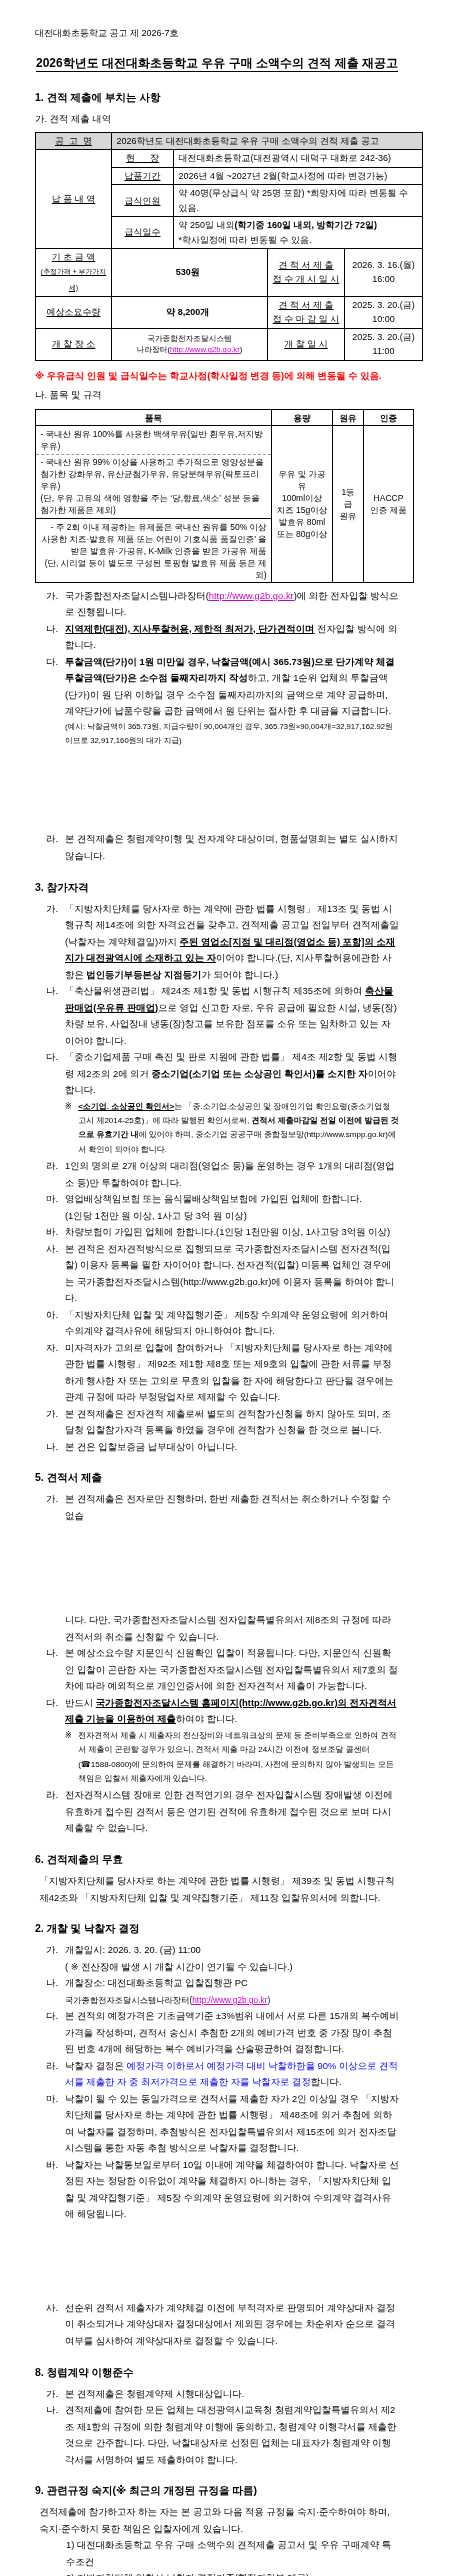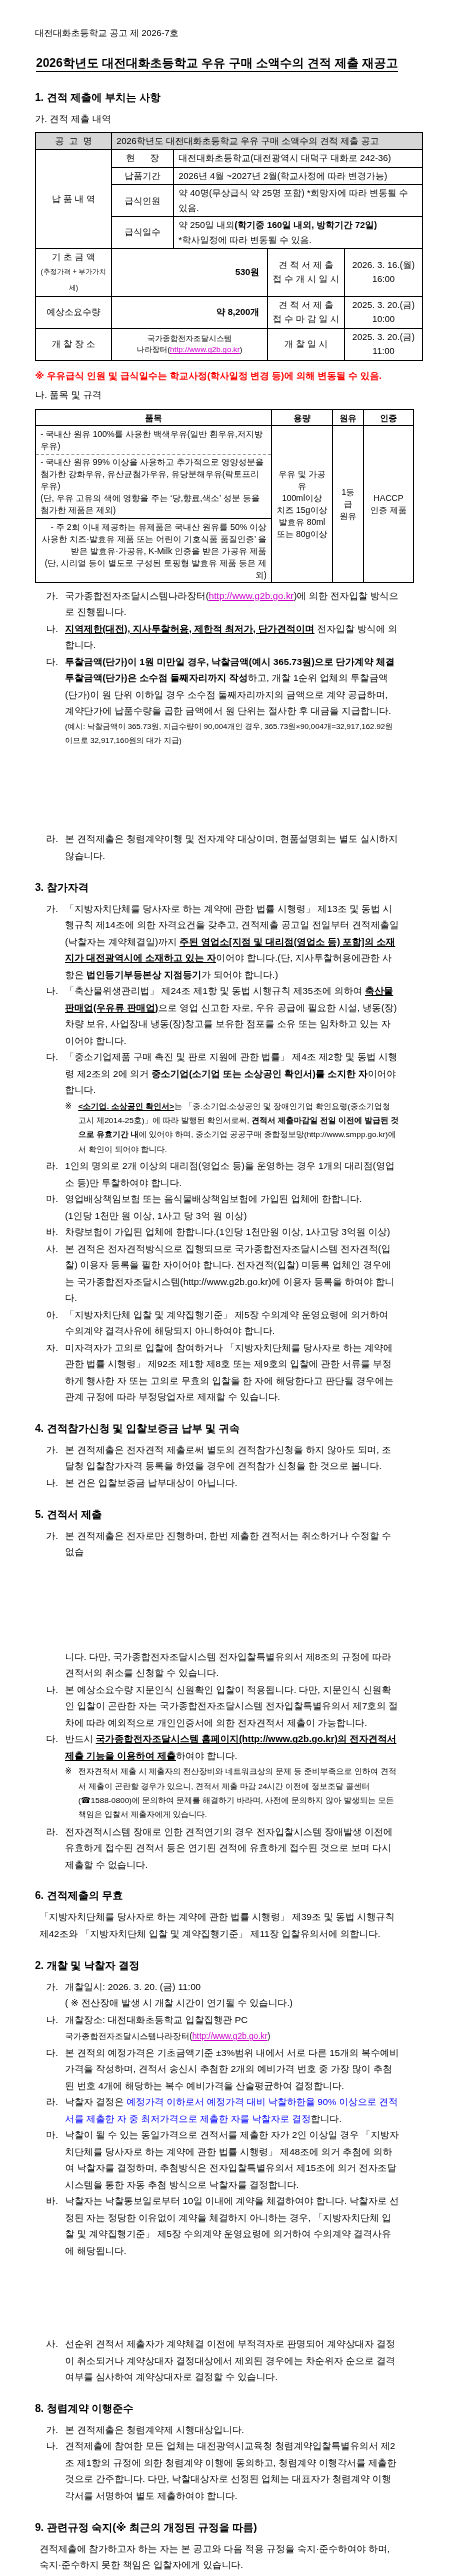--- a/index.html
+++ b/index.html
@@ -13,23 +13,23 @@
   .docno { font-size:9px; margin-bottom:12px; }
   .title { font-size:12px; font-weight:bold; text-align:center; margin-bottom:16.5px; line-height:19px;}
   .title .u { border-bottom:1.4px solid #000; padding-bottom:1.7px; }
   .h { font-size:10.5px; font-weight:bold; margin:14.3px 0 5.5px; line-height:16.5px; }
   .h.first { margin-top:0; }
   .sub { margin:1.1px 0 4.4px; }
   table { border-collapse:collapse; width:100%; table-layout:fixed; }
   .t1 { border:1.4px solid #000; margin:4.4px 0 7.7px; }
   .t1 td { border:0.6px solid #000; padding:1.1px 4.4px; font-size:9px; line-height:14.3px; vertical-align:middle; }
   .t1 .gray { background:#d7d7d7; }
-  .t1 .k { text-align:center; }
+  .t1 .k { text-align:center;text-decoration:underline; }
   .t1 .pre { white-space:pre; }
-  .t1 .rt { text-align:right; font-weight:bold; padding-right:7.7px; }
+  .t1 .rt { text-align:center; font-weight:bold; padding-right:7.7px; }
   .t1 .ct { text-align:center; }
   .t1 .thick { border-top:1.1px solid #000; }
   .t1 .small { font-size:7.7px; line-height:11.6px; }
   .t1 .base2 { font-size:6.9px; }
   .t2 { border:1.4px solid #000; margin:5.5px 0 4.4px; }
   .t2 td, .t2 th { border:0.6px solid #000; padding:1.1px 4.4px; font-size:8.5px; line-height:12px; vertical-align:middle; }
   .t2 th { border-bottom:1.1px solid #000; font-weight:bold; text-align:center; padding:1.7px 2.2px; }
   .t2 .items { padding:0; }
   .t2 .items > div { padding:1.7px 4.4px; }
   .t2 .items .d2 { border-top:0.6px dashed #999; }
@@ -230,21 +230,20 @@
     </p>
   <p class="li">
       <span class="lbl">아.</span>
       <span class="txt">「지방자치단체 입찰 및 계약집행기준」 제5장 수의계약 운영요령에 의거하여 수의계약 결격사유에 해당되지 아니하여야 합니다.</span>
     </p>
   <p class="li">
       <span class="lbl">자.</span>
       <span class="txt">미자격자가 고의로 입찰에 참여하거나 「지방자치단체를 당사자로 하는 계약에 관한 법률 시행령」 제92조 제1항 제8호 또는 제9호의 입찰에 관한 서류를 부정하게 행사한 자 또는 고의로 무효의 입찰을 한 자에 해당한다고 판단될 경우에는 관계 규정에 따라 부정당업자로 제재할 수 있습니다.</span>
     </p>
 
-  <p class="h">4. 견적참가신청 및 입찰보증금 납부 및 귀속</p>
   <p class="li">
       <span class="lbl">가.</span>
       <span class="txt">본 견적제출은 전자견적 제출로써 별도의 견적참가신청을 하지 않아도 되며, 조달청 입찰참가자격 등록을 하였을 경우에 견적참가 신청을 한 것으로 봅니다.</span>
     </p>
   <p class="li">
       <span class="lbl">나.</span>
       <span class="txt">본 건은 입찰보증금 납부대상이 아닙니다.</span>
     </p>
 
   <p class="h">5. 견적서 제출</p>

